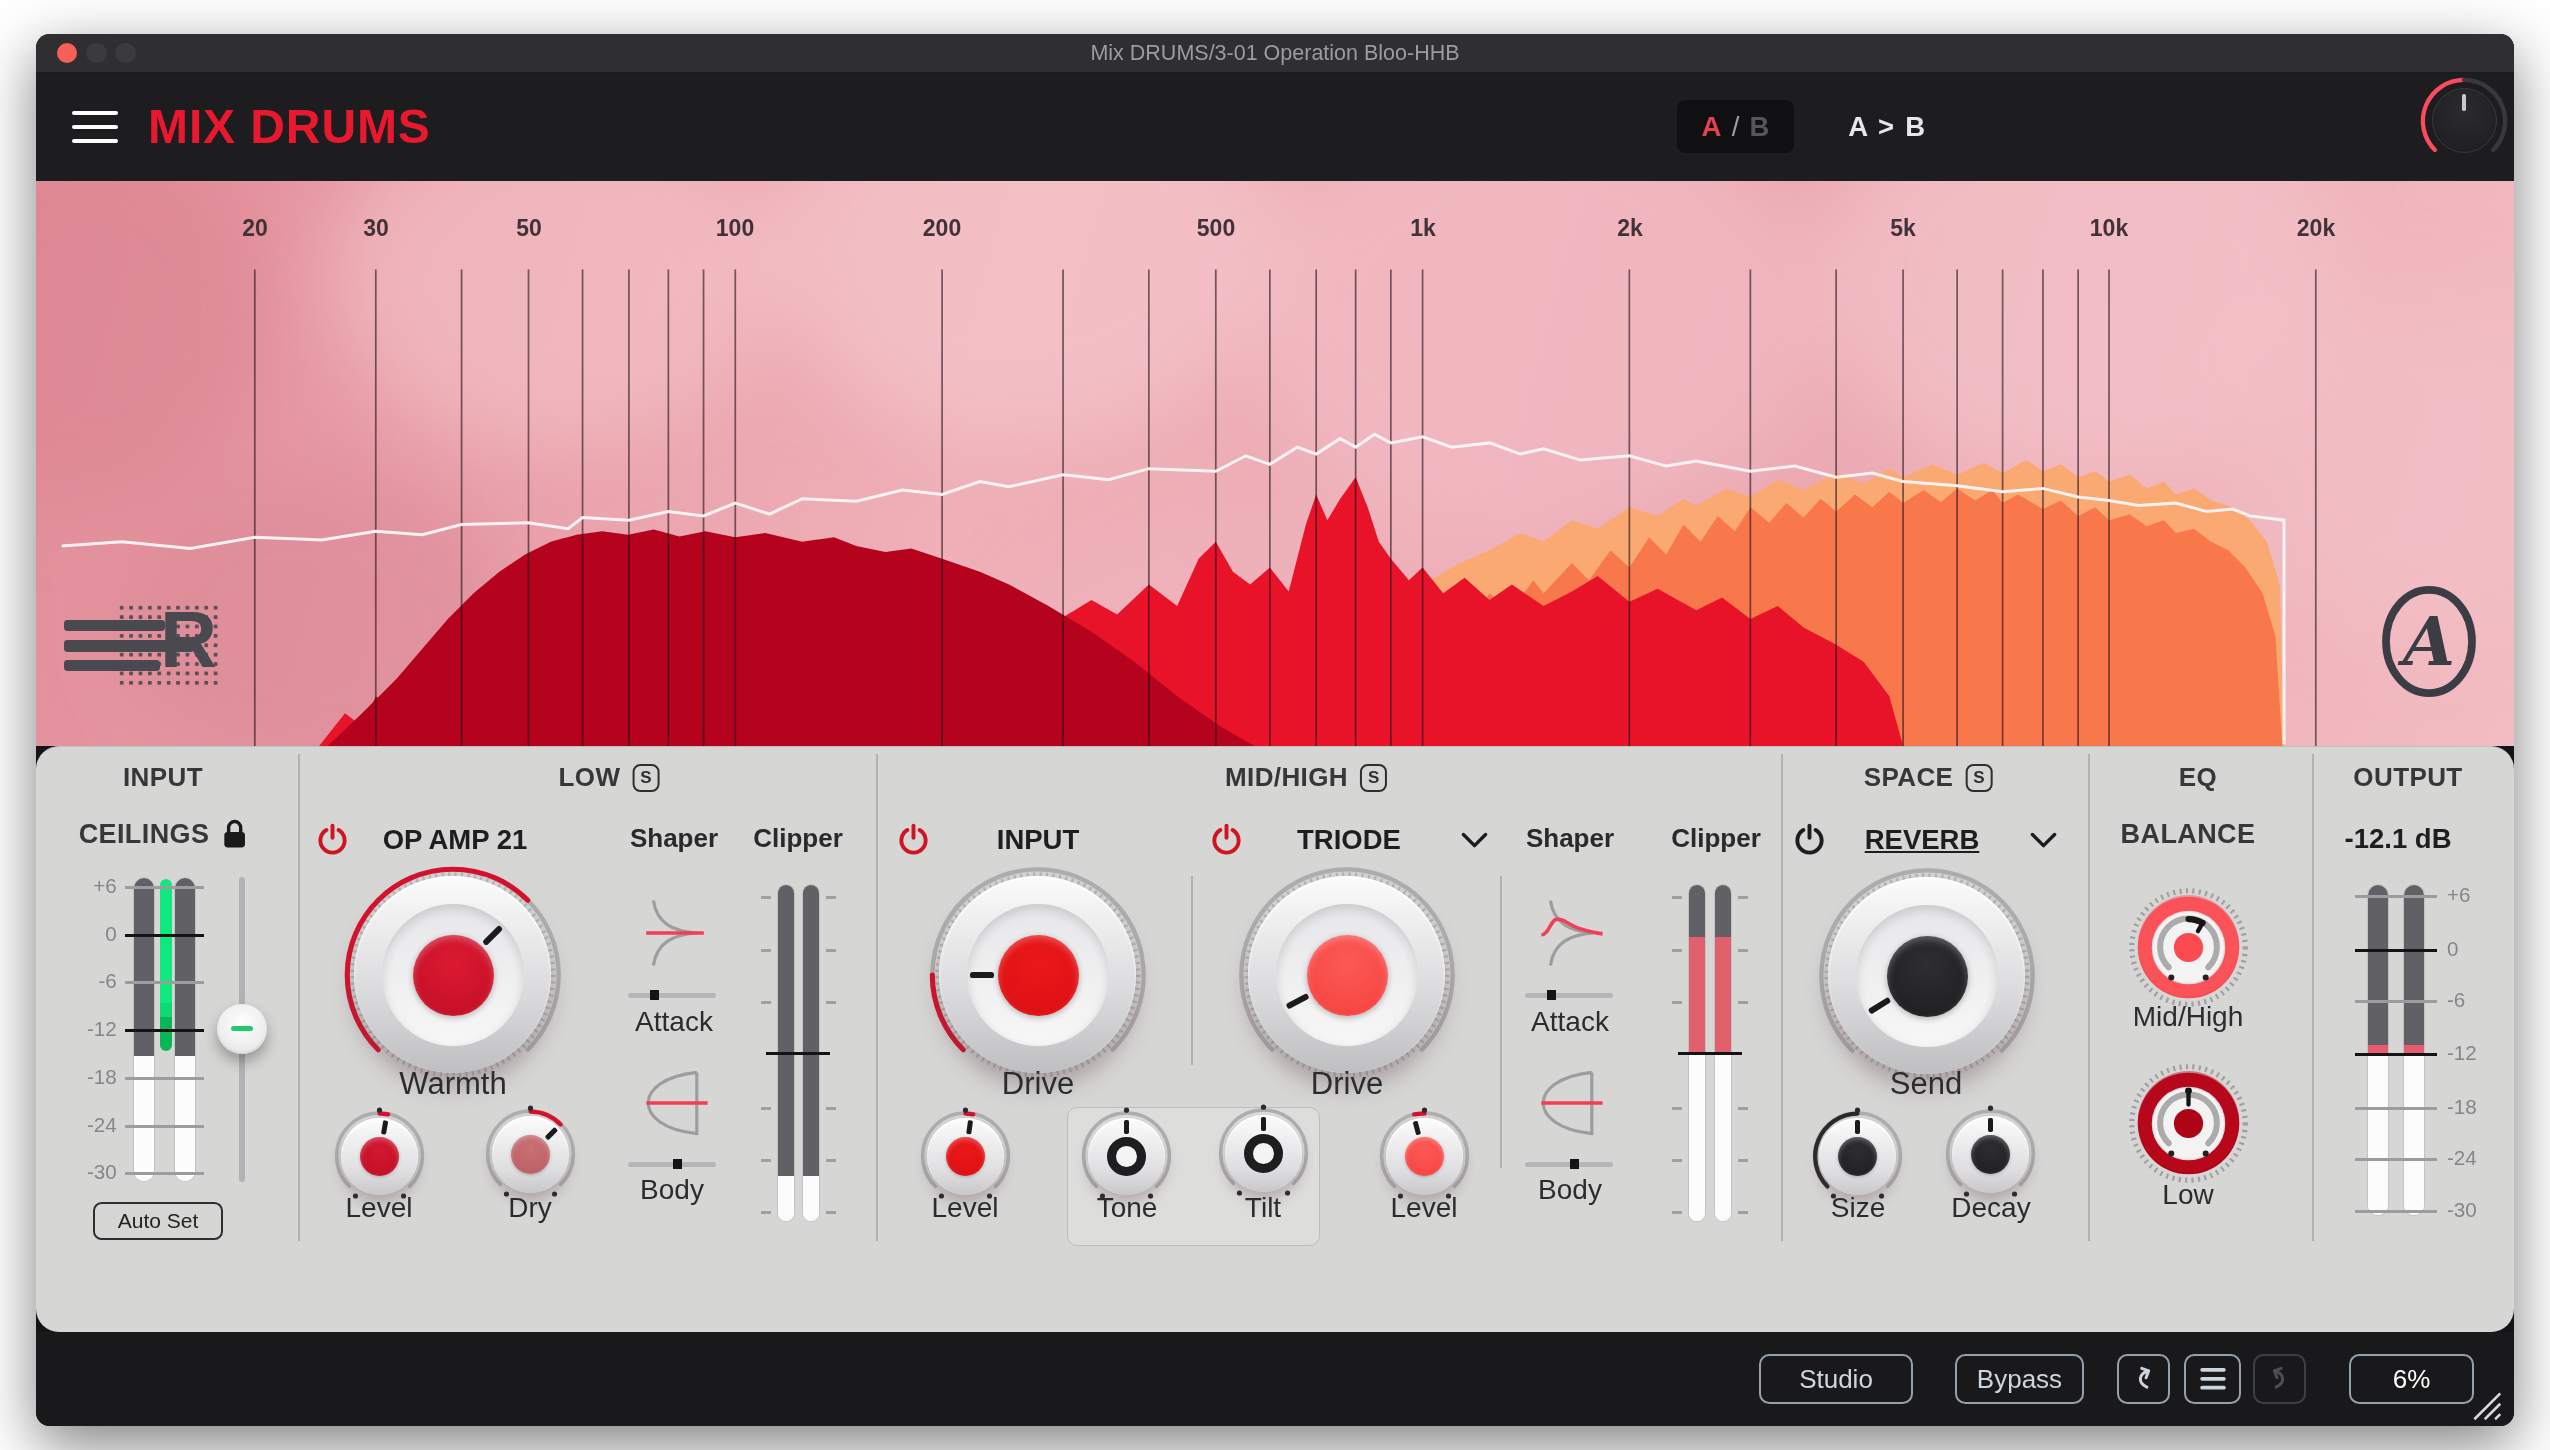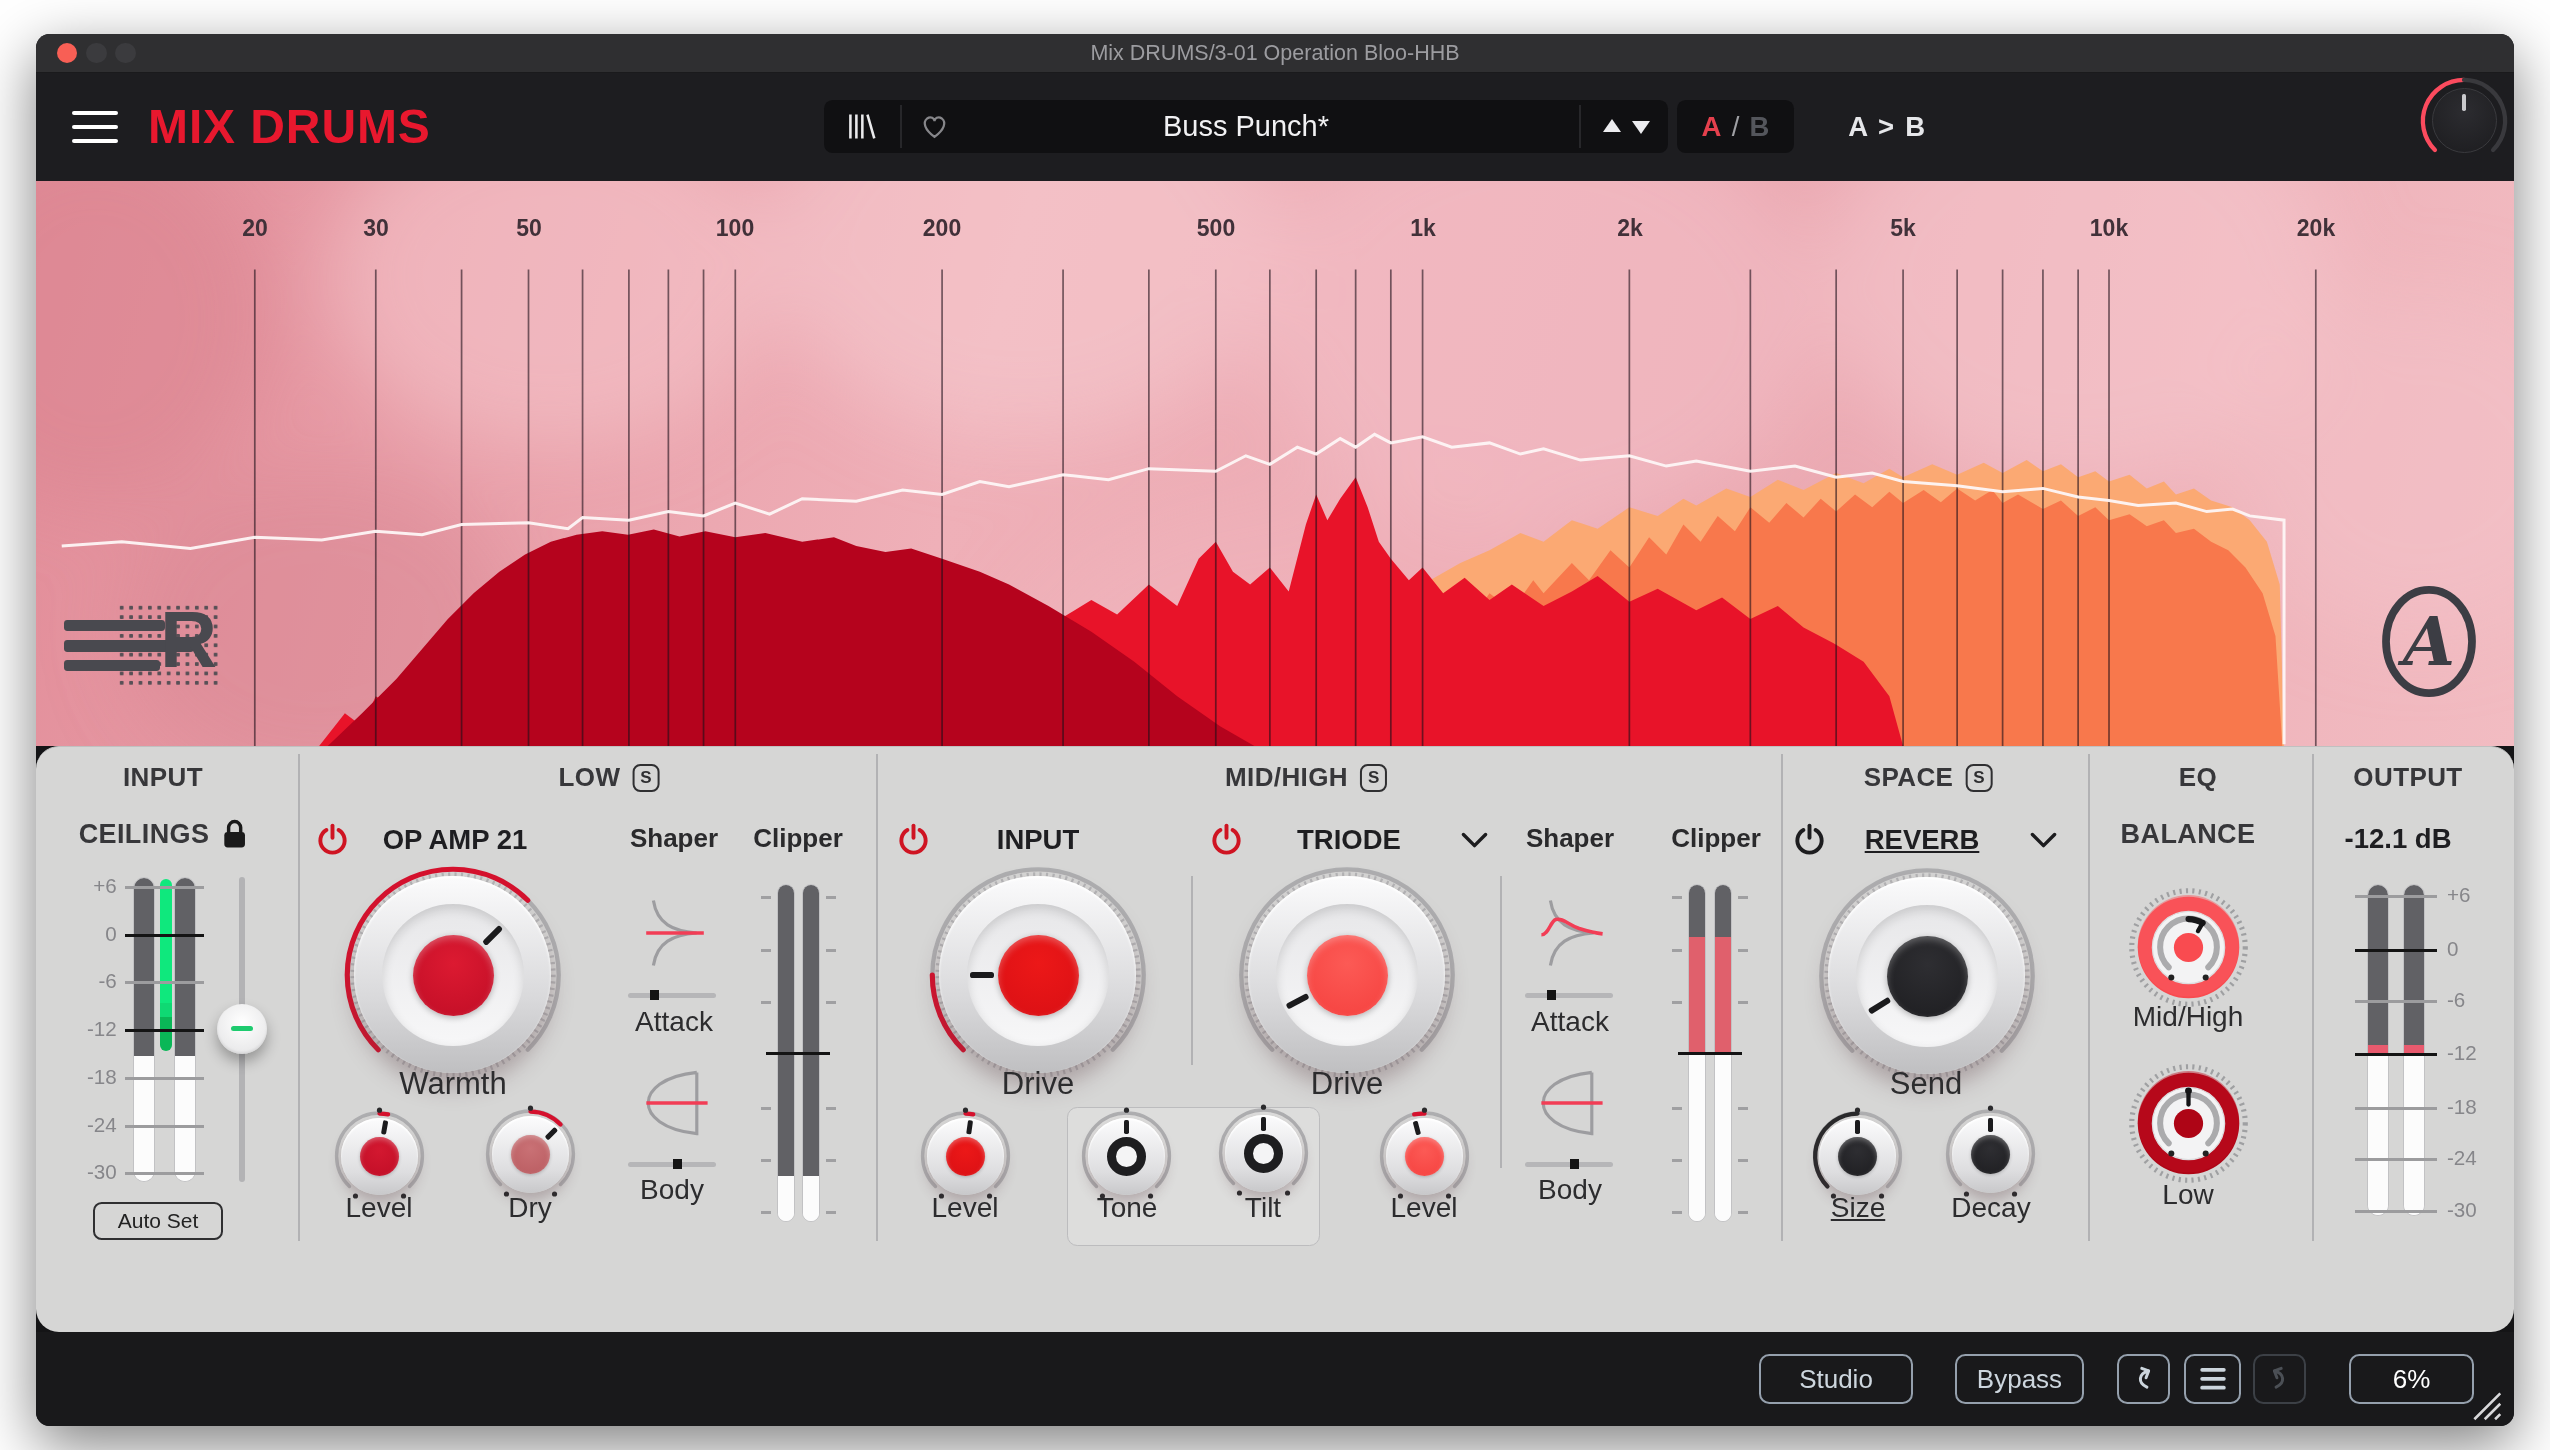--- a/index.html
+++ b/index.html
@@ -112,36 +112,20 @@
   </div>
 
   <div class="hdr">
     <div class="burger">
       <i style="top:0;"></i>
           <i style="top:13.7px;"></i>
           <i style="top:27.5px;"></i>
     </div>
     <div class="logo">MIX DRUMS</div>
 
-    <div class="presetbar">
-      <svg style="position:absolute;left:22px;top:12px;" width="31" height="29" viewBox="0 0 36 34">
-        <line x1="5" y1="3" x2="5" y2="31" stroke="#eaeaec" stroke-width="3"></line>
-        <line x1="12" y1="3" x2="12" y2="31" stroke="#eaeaec" stroke-width="3"></line>
-        <line x1="19" y1="3" x2="19" y2="31" stroke="#eaeaec" stroke-width="3"></line>
-        <line x1="25" y1="3" x2="33" y2="31" stroke="#eaeaec" stroke-width="3"></line>
-      </svg>
-      <div class="pb-div" style="left:76px;"></div>
-      <svg style="position:absolute;left:96px;top:13px;" width="29" height="27.5" viewBox="0 0 30 30">
-        <path d="M15 26 C 4 18 2 10 7 6 C 11 3 15 6 15 9 C 15 6 19 3 23 6 C 28 10 26 18 15 26 Z" fill="none" stroke="#86868a" stroke-width="2.4"></path>
-      </svg>
-      <div class="pb-name">Buss Punch*</div>
-      <div class="pb-div" style="left:755px;"></div>
-      <div style="position:absolute;left:779px;top:19px;" class="tri up"></div>
-      <div style="position:absolute;left:808px;top:20.6px;" class="tri down"></div>
-    </div>
 
     <div class="abbox">
       <span style="color:#e5404d;font-weight:700;">A</span>
       <span style="color:#9fa0a4;">/</span>
       <span style="color:#54565c;font-weight:700;">B</span>
     </div>
     <div class="abcopy">A &gt; B</div>
 
     <div class="volknob">
       <svg width="94" height="94" viewBox="0 0 110 110">
@@ -520,21 +504,21 @@
         <path d="M25 95 A50 50 0 0 1 60 10" fill="none" stroke="#2a2a2c" stroke-width="5" stroke-linecap="round"></path>
         <circle cx="32" cy="106" r="3" fill="#2a2a2c"></circle>
             <circle cx="88" cy="106" r="3" fill="#2a2a2c"></circle>
             <circle cx="60" cy="6" r="3" fill="#2a2a2c"></circle>
       </svg>
       <div class="body"></div><div class="cap" style="background:radial-gradient(circle at 50% 35%,#2e2e32,#1d1d20);"></div>
       <div class="rot" style="transform:rotate(0deg);">
             <i class="ind"></i>
           </div>
     </div>
-    <div class="klabel" style="left:1822px;top:445px;text-decoration:underline;">Size</div>
+    <div class="klabel" style="left:1822px;top:445px;">Size</div>
     <div class="smknob" style="left:1903px;top:356px;">
       <svg width="103" height="103" viewBox="0 0 120 120">
         <path d="M25 95 A50 50 0 1 1 95 95" fill="none" stroke="#aeaeb0" stroke-width="4" stroke-linecap="round"></path>
         <circle cx="32" cy="106" r="3" fill="#2a2a2c"></circle>
             <circle cx="88" cy="106" r="3" fill="#2a2a2c"></circle>
             <circle cx="60" cy="6" r="3" fill="#2a2a2c"></circle>
       </svg>
       <div class="body"></div><div class="cap" style="background:radial-gradient(circle at 50% 35%,#2e2e32,#1d1d20);"></div>
       <div class="rot" style="transform:rotate(0deg);">
             <i class="ind"></i>

